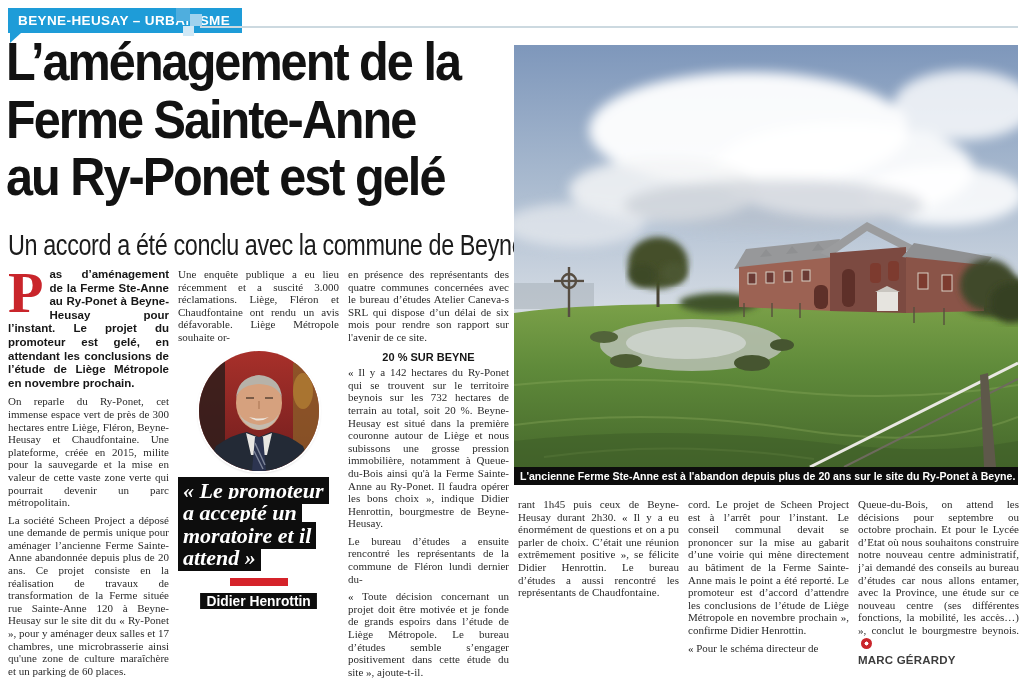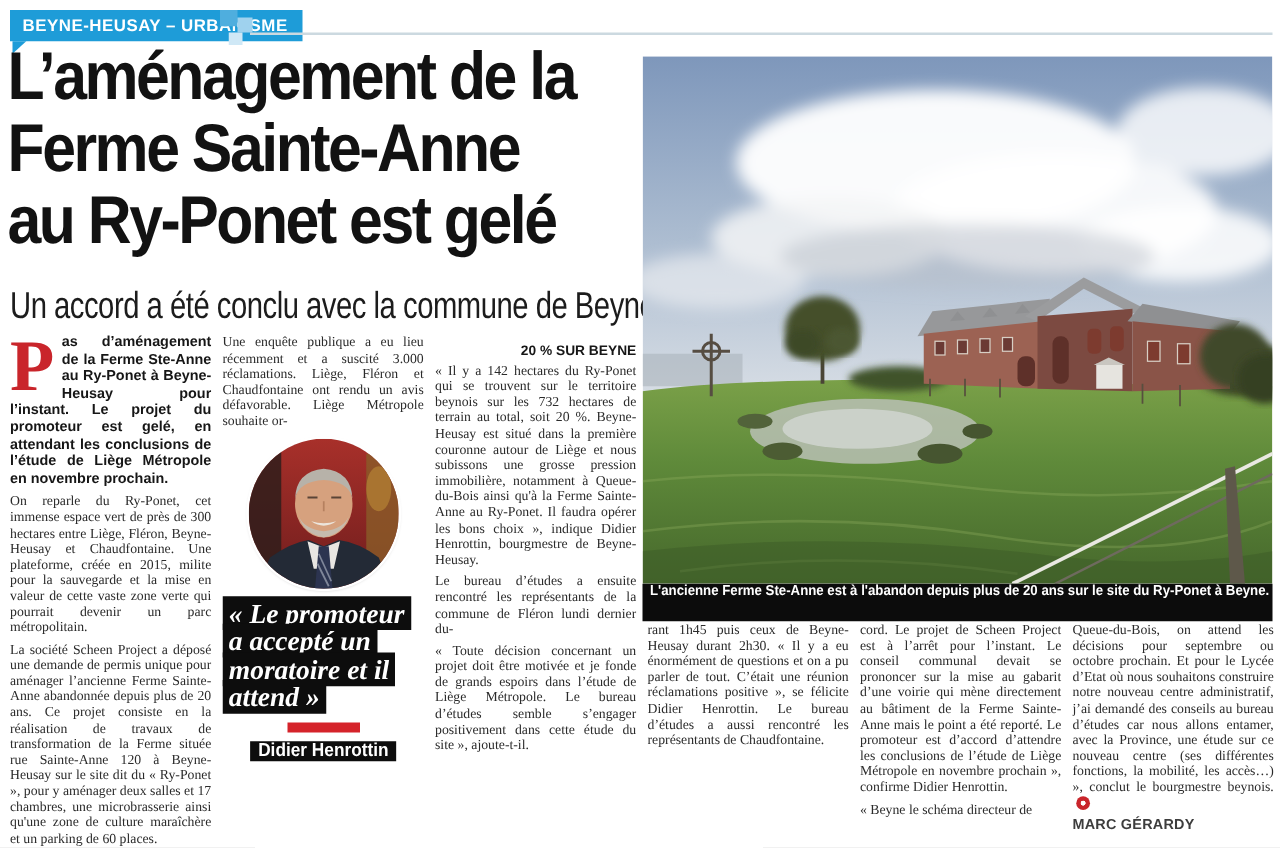--- a/index.html
+++ b/index.html
@@ -59,21 +59,21 @@
     font-family:"Liberation Sans", sans-serif; font-weight:bold;
     font-size:11.5px; line-height:13.6px; color:#161616; margin-bottom:9px;
   }
   .dropcap {
     float:left; font-family:"Liberation Serif", serif; font-weight:bold;
     font-size:58px; line-height:46px; color:#c9252b; margin:2px 6px 0 0;
   }
 
   .mini-head {
     font-family:"Liberation Sans", sans-serif; font-weight:bold;
-    font-size:11px; color:#161616; margin:7px 0 3px; text-align:right;
+    font-size:11px; color:#161616; margin:7px 0 3px; text-align:center;
   }
 
   
   .portrait-wrap { width:100%; display:flex; justify-content:center; margin:7px 0 9px; }
   .portrait {
     width:120px; height:120px; border-radius:50%; overflow:hidden;
     box-shadow:0 0 0 2px #fff, 0 1px 3px rgba(0,0,0,.35);
   }
   .pullquote {
     text-align:left; font-family:"Liberation Serif", serif;
@@ -89,22 +89,22 @@
   .quote-author span {
     background:#0d0d0d; color:#fff; font-family:"Liberation Sans", sans-serif;
     font-weight:bold; font-size:15px; padding:2px 7px; display:inline-block;
     transform:scaleX(.92); transform-origin:center;
   }
 
   
   .photo { position:absolute; left:514px; top:45px; width:504px; height:422px; overflow:hidden; }
   .photo svg { display:block; width:100%; height:100%; }
   .caption-bar {
-    position:absolute; left:514px; top:467px; width:504px; height:30px;
-    background:#0c0c0c; color:#fff; display:flex; 
+    position:absolute; left:514px; top:467px; width:504px; height:18px;
+    background:#0c0c0c; color:#fff; display:flex; align-items:center;
     padding:0 6px; white-space:nowrap; overflow:hidden;
   }
   .caption-text {
     font-family:"Liberation Sans", sans-serif; font-weight:bold; font-size:11.5px;
     transform:scaleX(.92); transform-origin:left center;
   }
 
   
   .byline {
     font-family:"Liberation Sans", sans-serif;
@@ -181,20 +181,21 @@
       <span>« Le promoteur a accepté un moratoire et il attend »</span>
     </div>
     <div class="quote-bar"></div>
     <div class="quote-author">
       <span>Didier Henrottin</span>
     </div>
 
   </div>
 
   <div class="col col-3">
+    <p>en présence des représentants des quatre communes concernées avec le bureau d’études Atelier Caneva-s SRL qui dispose d’un délai de six mois pour rendre son rapport sur l'avenir de ce site.</p>
     <div class="mini-head">20 % SUR BEYNE</div>
     <p>« Il y a 142 hectares du Ry-Ponet qui se trouvent sur le territoire beynois sur les 732 hectares de terrain au total, soit 20 %. Beyne-Heusay est situé dans la première couronne autour de Liège et nous subissons une grosse pression immobilière, notamment à Queue-du-Bois ainsi qu'à la Ferme Sainte-Anne au Ry-Ponet. Il faudra opérer les bons choix », indique Didier Henrottin, bourgmestre de Beyne-Heusay.</p>
     <p>Le bureau d’études a ensuite rencontré les représentants de la commune de Fléron lundi dernier du-</p>
     <p>« Toute décision concernant un projet doit être motivée et je fonde de grands espoirs dans l’étude de Liège Métropole. Le bureau d’études semble s’engager positivement dans cette étude du site », ajoute-t-il.</p>
   </div>
 
   <div class="photo">
     <svg viewBox="0 0 504 422" preserveAspectRatio="none">
       <defs>
         <linearGradient id="sg" x1="0" y1="0" x2="0" y2="1">
@@ -304,26 +305,26 @@
       </g>
     </svg>
   </div>
 
   <div class="caption-bar">
     <span class="caption-text">L'ancienne Ferme Ste-Anne est à l'abandon depuis plus de 20 ans sur le site du Ry-Ponet à Beyne.</span>
 
   </div>
 
   <div class="col col-b col-4">
-    <p>rant 1h45 puis ceux de Beyne-Heusay durant 2h30. « Il y a eu énormément de questions et on a pu parler de tout. C’était une réunion réclamations positive », se félicite Didier Henrottin. Le bureau d’études a aussi rencontré les représentants de Chaudfontaine.</p>
+    <p>rant 1h45 puis ceux de Beyne-Heusay durant 2h30. « Il y a eu énormément de questions et on a pu parler de choix. C’était une réunion extrêmement positive », se félicite Didier Henrottin. Le bureau d’études a aussi rencontré les représentants de Chaudfontaine.</p>
   </div>
 
   <div class="col col-b col-5">
     <p>cord. Le projet de Scheen Project est à l’arrêt pour l’instant. Le conseil communal devait se prononcer sur la mise au gabarit d’une voirie qui mène directement au bâtiment de la Ferme Sainte-Anne mais le point a été reporté. Le promoteur est d’accord d’attendre les conclusions de l’étude de Liège Métropole en novembre prochain », confirme Didier Henrottin.</p>
-    <p>« Beyne le schéma directeur de</p>
+    <p>« Pour le schéma directeur de</p>
   </div>
 
   <div class="col col-b col-6">
     <p><span>Queue-du-Bois, on attend les décisions pour septembre ou octobre prochain. Et pour le Lycée d’Etat où nous souhaitons construire notre nouveau centre administratif, j’ai demandé des conseils au bureau d’études car nous allons entamer, avec la Province, une étude sur ce nouveau centre (ses différentes fonctions, la mobilité, les accès…) », conclut le bourgmestre beynois.</span><span class="end-dot"></span></p>
     <div class="byline">MARC GÉRARDY</div>
   </div>
 
 </div>
 
 </body></html>

